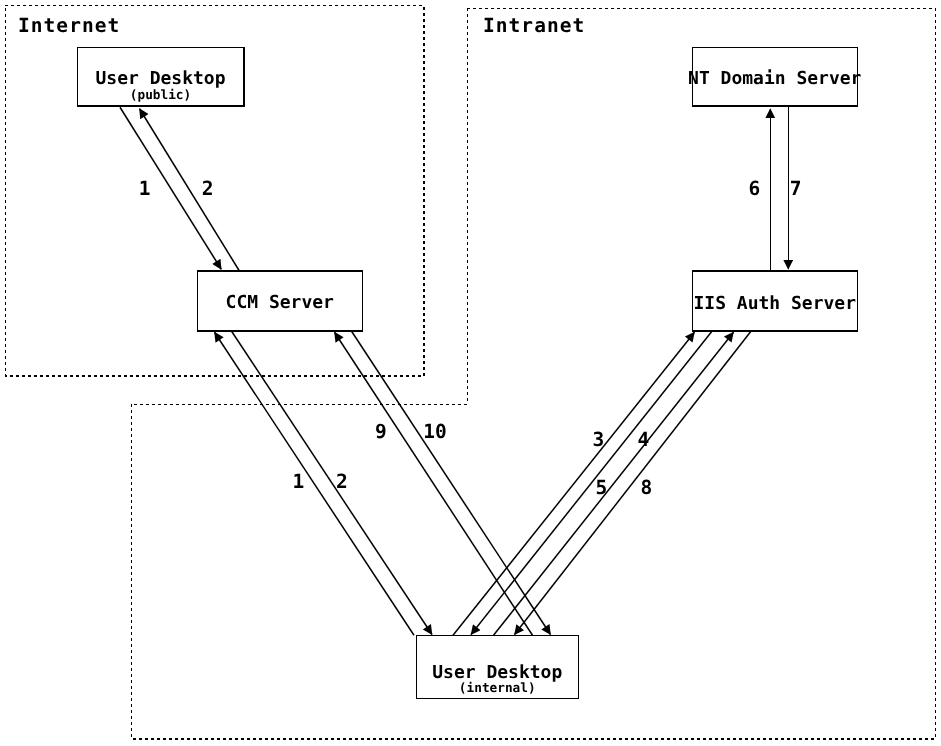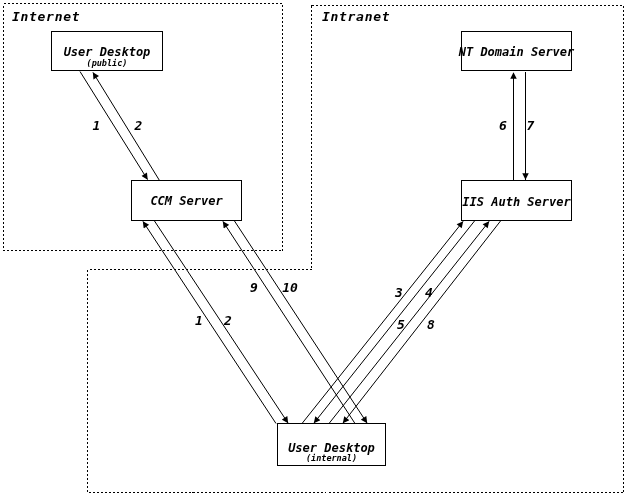--- a/index.html
+++ b/index.html
@@ -2,21 +2,20 @@
 <html><head>
 <meta charset="utf-8">
 <style>
   html, body { margin: 0; padding: 0; background: #ffffff; }
   .stage {
     position: relative;
     width: 540px;
     height: 497px;
     background: #ffffff;
     font-family: "DejaVu Sans Mono", "Liberation Mono", monospace;
-    font-style: italic;
   }
   svg { display: block; }
   .zone-outline {
     fill: none;
     stroke: #000000;
     stroke-width: 1;
     stroke-dasharray: 2 2;
     shape-rendering: crispEdges;
   }
   .node-box {

